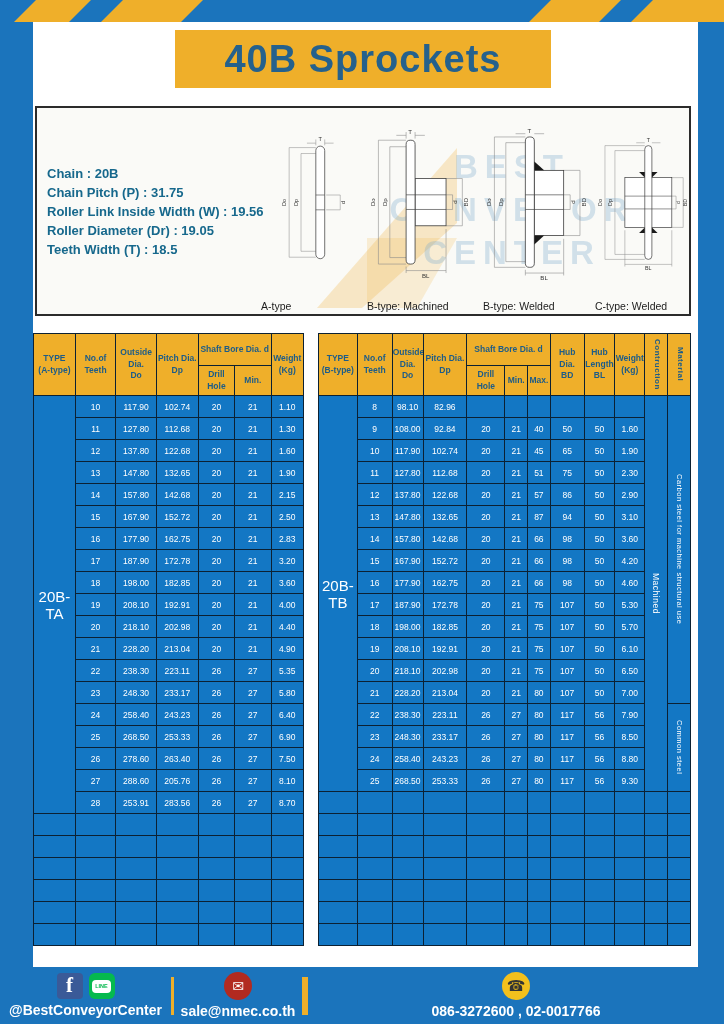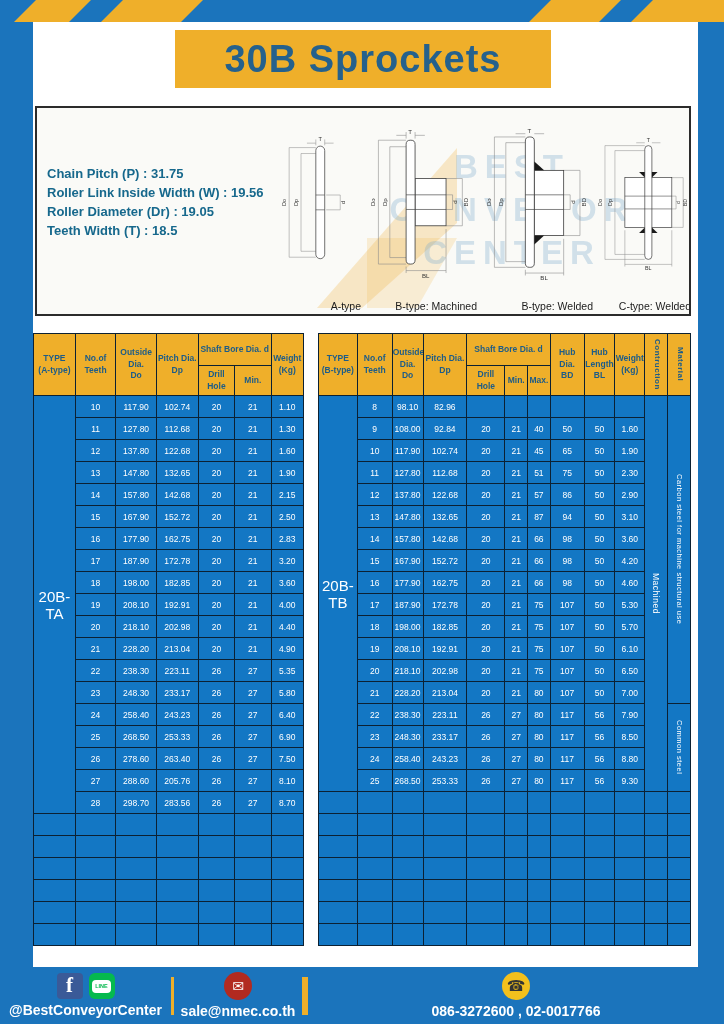--- a/index.html
+++ b/index.html
@@ -14,21 +14,21 @@
   .sheet{position:absolute;left:33px;top:22px;width:665px;height:945px;background:#fff;}
   .title-band{position:absolute;left:142px;top:8px;width:376px;height:58px;background:var(--yellow);
     color:var(--title);font-size:38px;font-weight:bold;text-align:center;line-height:58px;letter-spacing:1px;}
   .diagram-box{position:absolute;left:2px;top:84px;width:656px;height:210px;border:2px solid #2b2b2b;background:#FAFAF7;overflow:hidden;}
   .watermark{position:absolute;left:295px;top:38px;width:360px;color:rgba(125,170,205,0.32);
     font-weight:bold;font-size:33px;letter-spacing:7px;line-height:1.3;z-index:0;text-align:center;}
   .wm-orange{position:absolute;left:270px;top:35px;z-index:0;}
   .specs{position:absolute;left:10px;top:56px;z-index:1;color:var(--spec);font-weight:bold;font-size:13px;line-height:19px;white-space:nowrap;}
   .fig{position:absolute;top:6px;height:200px;z-index:1;}
   .fig svg{display:block;}
-  .caption{position:absolute;bottom:2px;width:100%;text-align:right;font-size:10.5px;color:#1c1c1c;}
+  .caption{position:absolute;bottom:2px;width:100%;text-align:left;font-size:10.5px;color:#1c1c1c;}
   .part{fill:#fff;stroke:#3f3f3f;stroke-width:1;}
   .part-line{stroke:#3f3f3f;stroke-width:0.8;}
   .weld{fill:#1a1a1a;stroke:none;}
   .dim line{stroke:#8a8a8a;stroke-width:0.7;}
   .dimlabel{fill:#333;font-size:7.5px;font-family:"Liberation Sans",sans-serif;text-anchor:middle;}
   .tables-area{position:absolute;left:0;top:311px;width:665px;height:610px;}
   table{border-collapse:collapse;table-layout:fixed;position:absolute;top:0;}
   #left-table{left:0;width:271px;height:610px;}
   #right-table{left:285px;width:373px;height:610px;}
   th,td{border:1.5px solid var(--bord);text-align:center;vertical-align:middle;padding:0;overflow:hidden;}
@@ -62,37 +62,38 @@
 
   <div class="top-band">
     <div class="stripe" style="left:25px;width:55px;"></div>
     <div class="stripe" style="left:112px;width:80px;"></div>
     <div class="stripe" style="left:540px;width:70px;"></div>
     <div class="stripe" style="left:642px;width:95px;"></div>
   </div>
 
   <div class="sheet">
 
-    <div class="title-band">30B Sprockets</div>
+    <div class="title-band">40B Sprockets</div>
 
     <div class="diagram-box">
 
       <div class="wm-orange">
         <svg width="160" height="170" viewBox="0 0 160 170">
           <polygon points="10,165 150,5 150,80 55,165" fill="rgba(240,180,70,0.28)"></polygon>
           <polygon points="60,95 150,95 110,165 60,165" fill="rgba(240,180,70,0.2)"></polygon>
         </svg>
       </div>
       <div class="watermark">
         <div>BEST</div>
         <div>CONVEYOR</div>
         <div>CENTER</div>
       </div>
 
       <div class="specs">
+        <div>Chain : 20B</div>
         <div>Chain Pitch (P) : 31.75</div>
         <div>Roller Link Inside Width (W) : 19.56</div>
         <div>Roller Diameter (Dr) : 19.05</div>
         <div>Teeth Width (T) : 18.5</div>
       </div>
 
       <div class="fig" style="left:224px;width:100px;">
         <svg width="100" height="182" viewBox="0 0 135 185">
           <g class="dim">
             <line x1="38" y1="15" x2="74" y2="15"></line>
@@ -400,21 +401,21 @@
             <tr>
               <td>27</td>
               <td>288.60</td>
               <td>205.76</td>
               <td>26</td>
               <td>27</td>
               <td>8.10</td>
             </tr>
             <tr>
               <td>28</td>
-              <td>298.70</td>
+              <td>253.91</td>
               <td>283.56</td>
               <td>26</td>
               <td>27</td>
               <td>8.70</td>
             </tr>
             <tr>
               <td></td>
               <td></td>
               <td></td>
               <td></td>

